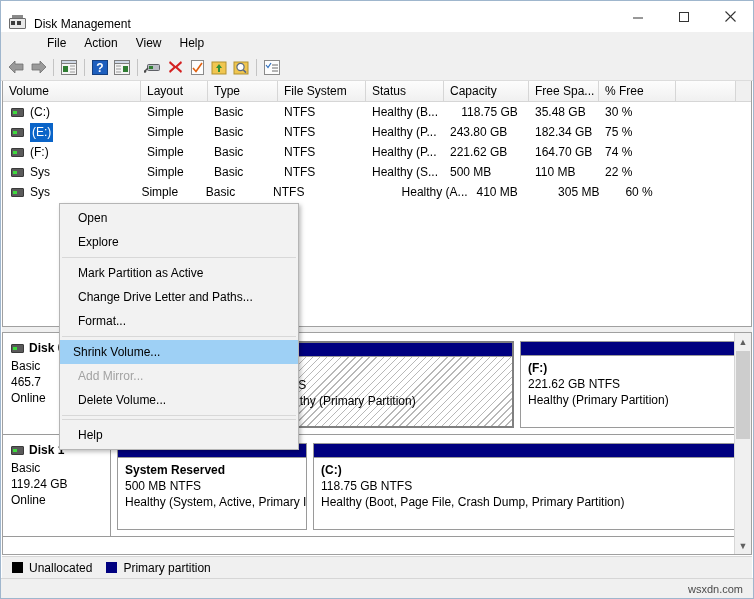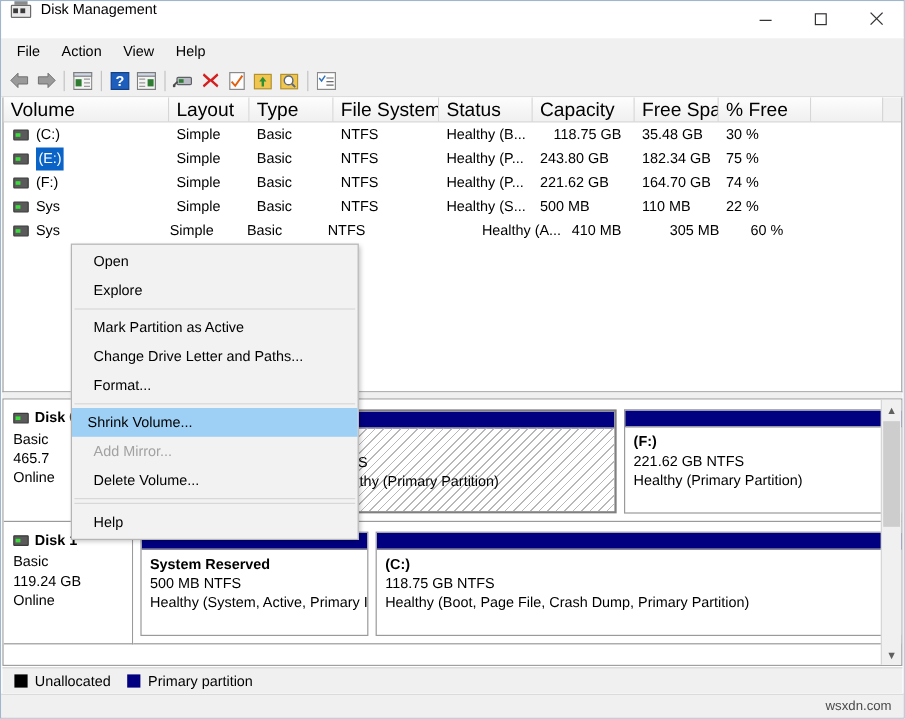--- a/index.html
+++ b/index.html
@@ -23,21 +23,21 @@
     border: 1px solid #9fb6cd;
     box-sizing: border-box;
     display: flex;
     flex-direction: column;
   }
   
   #titlebar {
     height: 30px;
     background: #ffffff;
     display: flex;
-    align-items: flex-start;
+    align-items: flex-end;
     flex: 0 0 auto;
     border-bottom: 1px solid #ffffff;
   }
   #title-icon {
     width: 18px; height: 16px;
     margin-left: 8px; margin-right: 7px;
     position: relative;
     flex: 0 0 auto;
   }
   #title-icon .body {
@@ -73,20 +73,21 @@
   }
   .wbtn svg { display: block; }
   
   #menubar {
     height: 22px;
     background: #f0f0f0;
     display: flex;
     align-items: center;
     padding-left: 4px;
     flex: 0 0 auto;
+    margin-left: 33px;
   }
   .menuitem {
     padding: 3px 9px;
     font-size: 12px;
     color: #000;
     line-height: 14px;
   }
   
   #toolbar {
     height: 26px;
@@ -124,21 +125,21 @@
     border: 1px solid #a0a0a0;
     border-top: none;
     box-sizing: border-box;
     overflow: hidden;
   }
   #lv-header {
     display: flex;
     height: 20px;
     background: #f0f0f0;
     border-bottom: 1px solid #d6d6d6;
-    font-size: 16px;
+    font-size: 12px;
   }
   .lv-col {
     box-sizing: border-box;
     border-right: 1px solid #d6d6d6;
     padding: 3px 0 0 6px;
     white-space: nowrap;
     overflow: hidden;
     color: #000;
     background: linear-gradient(#fdfdfd, #f0f0f0);
   }
@@ -474,21 +475,21 @@
     </div>
   </div>
 
   <div id="content">
 
     <div id="listpane">
       <div id="lv-header">
           <div class="lv-col" style="width: 138px;">Volume</div>
           <div class="lv-col" style="width: 67px;">Layout</div>
           <div class="lv-col" style="width: 70px;">Type</div>
-          <div class="lv-col" style="width: 88px; text-align: right;">File System</div>
+          <div class="lv-col" style="width: 88px;">File System</div>
           <div class="lv-col" style="width: 78px;">Status</div>
           <div class="lv-col" style="width: 85px;">Capacity</div>
           <div class="lv-col" style="width: 70px;">Free Spa...</div>
           <div class="lv-col" style="width: 77px;">% Free</div>
           <div class="lv-col" style="width: 60px;"></div>
         </div>
       <div id="lv-body">
           <div class="lv-row">
             <div class="lv-cell vol" style="width: 138px;">
               <span class="volicon"></span>

